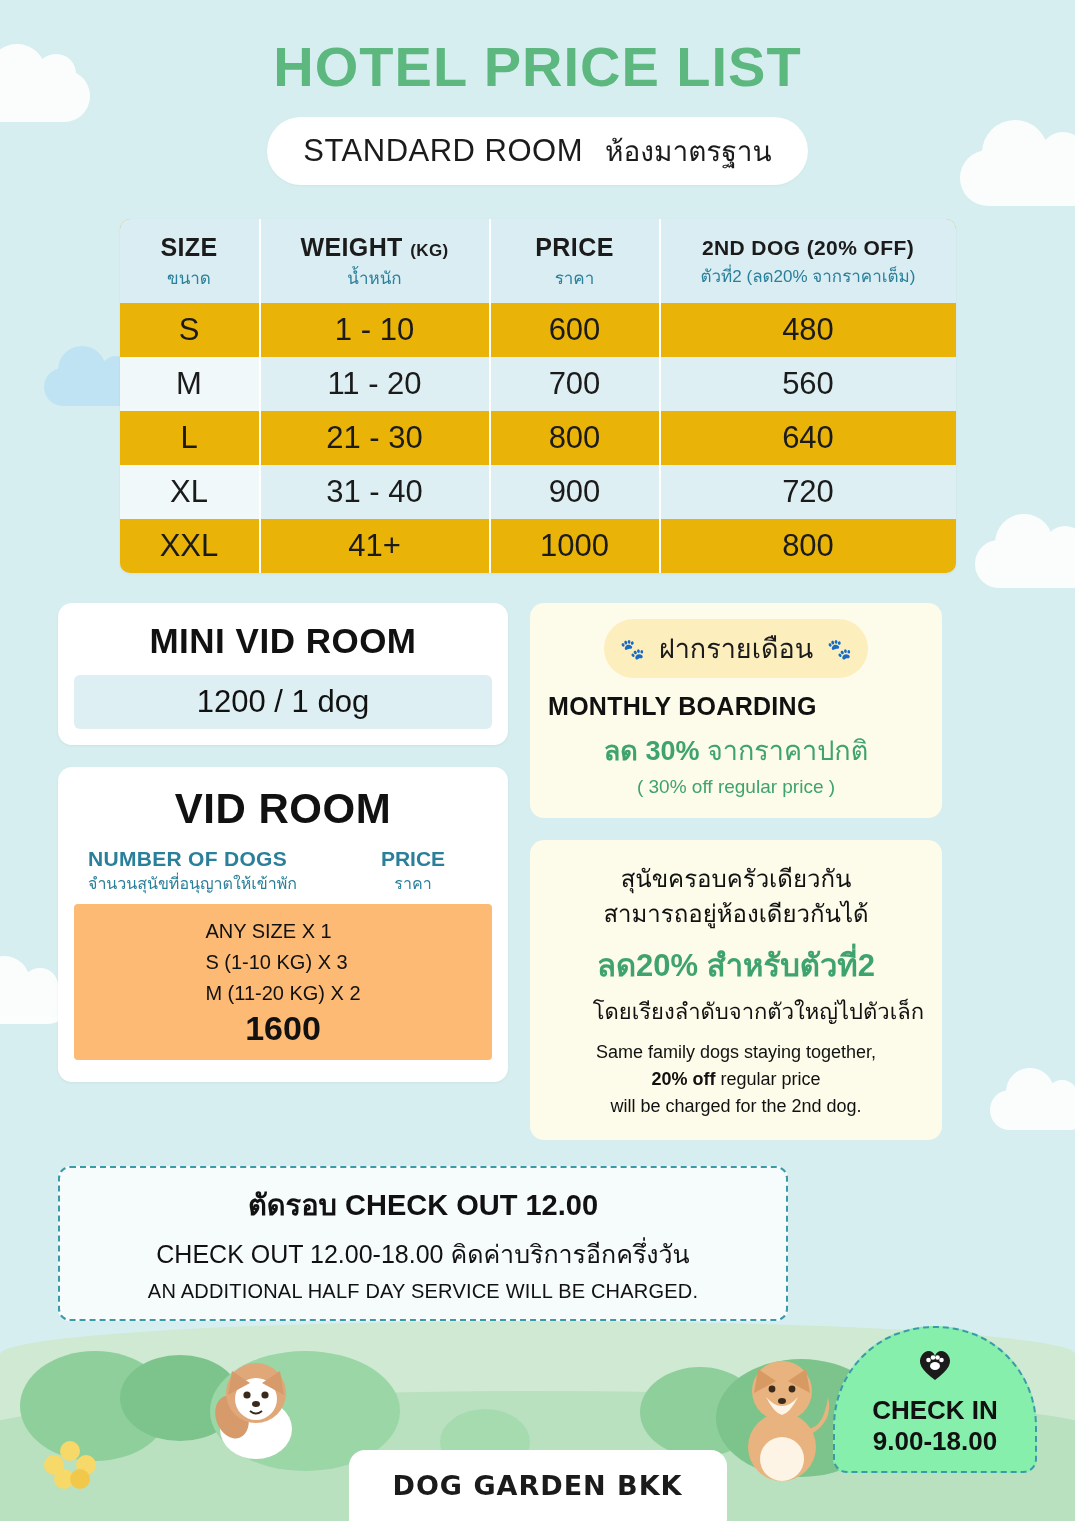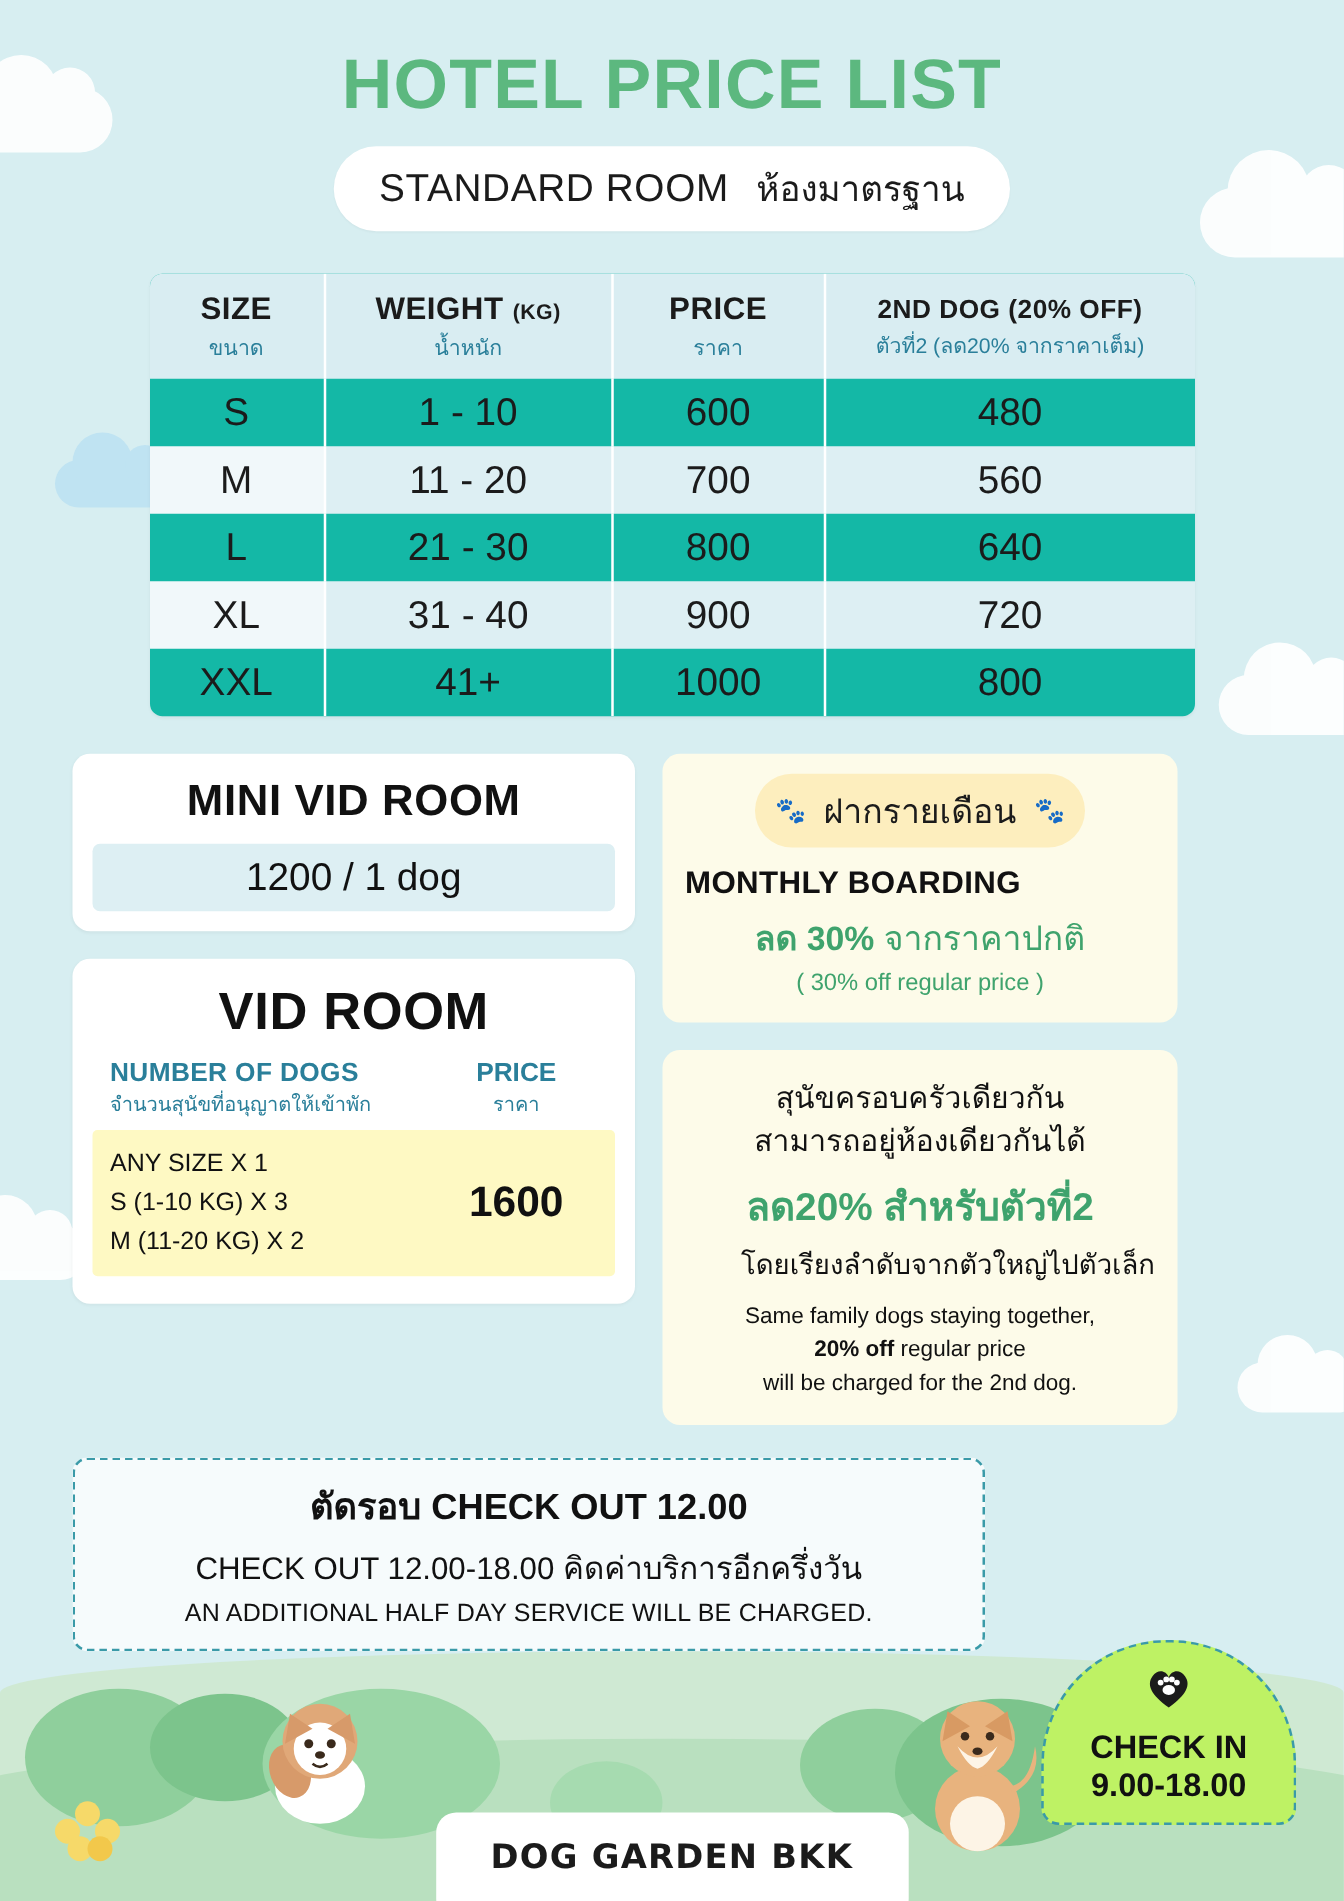--- a/index.html
+++ b/index.html
@@ -120,21 +120,21 @@
     gap: 22px;
     box-shadow: 0 1px 2px rgba(0,0,0,.04);
   }
   .subtitle-pill .en { font-size: 31px; font-weight: normal; letter-spacing: .5px; color:#1b1b1b; }
   .subtitle-pill .th { font-size: 28px; color:#1b1b1b; }
 
   
   .table-card {
     margin: 34px auto 12px auto;
     width: 836px;
-    background: #14b8a6;
+    background: #eab308;
     border-radius: 10px;
     overflow: hidden;
     box-shadow: 0 1px 3px rgba(0,0,0,.05);
   }
   table.price { width: 100%; border-collapse: collapse; }
   table.price thead td {
     background: #d9edf2;
     text-align: center;
     padding: 14px 6px 12px 6px;
     border-right: 2px solid #ffffff;
@@ -181,21 +181,21 @@
   }
   .vid-head { display:flex; margin-top: 14px; padding: 0 14px; align-items: flex-start; }
   .vid-head .lbl { flex: 1; }
   .vid-head .lbl .en { font-size: 21px; font-weight: bold; color:#2a7f9a; letter-spacing:.3px; }
   .vid-head .lbl .th { font-size: 16px; color:#2a7f9a; }
   .vid-head .pr { width: 130px; text-align:center; }
   .vid-head .pr .en { font-size: 21px; font-weight: bold; color:#2a7f9a; }
   .vid-head .pr .th { font-size: 16px; color:#2a7f9a; }
 
   .vid-row { display:flex; align-items:center; padding: 12px 14px; }
-  .vid-row.shaded { background:#fef9c3; border-radius: 4px; margin-top: 8px; }
+  .vid-row.shaded { background:#fdba74; border-radius: 4px; margin-top: 8px; flex-direction: column; }
   .vid-row .items { flex: 1; }
   .vid-row .items div { font-size: 20px; color:#111; line-height: 1.55; }
   .vid-row .price { width: 130px; text-align:center; font-size: 34px; font-weight: bold; color:#111; }
 
   
   .monthly { background:#fdfbe9; border-radius: 14px; padding: 16px 18px 20px 18px; }
   .pill-yellow {
     background: #fdeebe; border-radius: 30px; padding: 8px 16px;
     display:flex; align-items:center; justify-content:center; gap: 14px;
     width: fit-content; margin: 0 auto;
@@ -227,23 +227,23 @@
     padding: 14px 18px 16px 18px;
     width: 730px;
   }
   .checkout .l1 { text-align:center; font-size: 29px; font-weight: bold; color:#111; }
   .checkout .l2 { text-align:center; font-size: 25px; color:#111; margin-top: 6px; }
   .checkout .l3 { text-align:center; font-size: 20px; color:#111; margin-top: 6px; letter-spacing:.2px; }
 
   .checkin {
     position: absolute;
     right: 38px;
-    bottom: 61px;
+    bottom: 48px;
     width: 204px;
-    background: #bef264;
+    background: #86efac;
     border: 2px dashed #3a9aa8;
     border-top-left-radius: 100px;
     border-top-right-radius: 100px;
     border-bottom-left-radius: 14px;
     border-bottom-right-radius: 14px;
     padding: 16px 10px 14px 10px;
     text-align: center;
     z-index: 4;
   }
   .checkin .badge { font-size: 34px; line-height: 1; }

